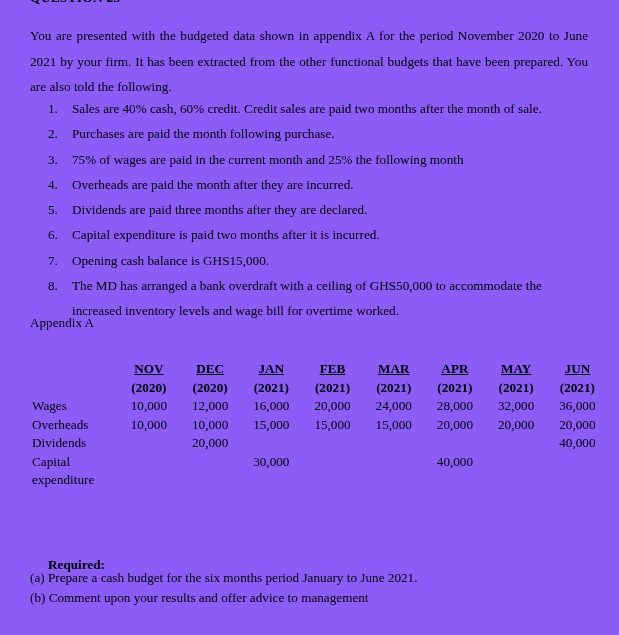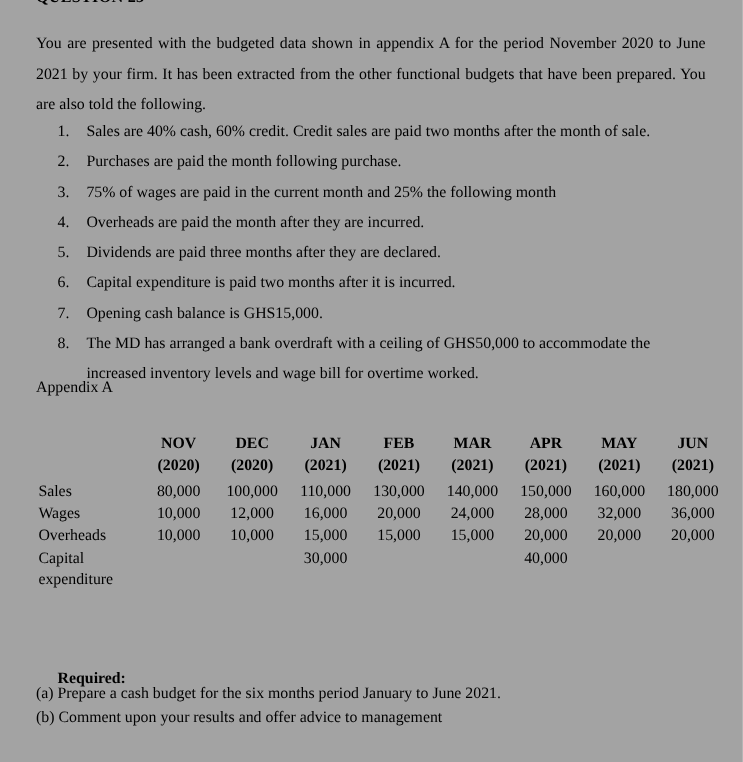--- a/index.html
+++ b/index.html
@@ -11,21 +11,21 @@
     width: 619px;
     height: 635px;
     overflow: hidden;
     font-family: "Liberation Serif", "DejaVu Serif", serif;
     color: #000000;
   }
   .page {
     position: relative;
     width: 619px;
     height: 635px;
-    background: #a3a3a3;
+    background: #8b5cf6;
   }
 
   
   .qheading-clip {
     position: absolute;
     top: -10px;
     left: 30px;
     height: 16px;
     overflow: hidden;
   }
@@ -106,20 +106,21 @@
   .budget-table th.rowhead-blank {
     width: 86px;
   }
   .budget-table th.colhead {
     font-weight: bold;
     text-align: center;
     width: 61px;
   }
   .budget-table th.colhead .mon {
     display: block;
+    text-decoration: underline;
   }
   .budget-table th.colhead .yr {
     display: block;
   }
   .budget-table td.rowlabel {
     text-align: left;
     font-weight: normal;
     padding-right: 4px;
   }
   .budget-table td.num {
@@ -234,31 +235,20 @@
           <span class="mon">MAY</span>
           <span class="yr">(2021)</span>
         </th>
         <th class="colhead">
           <span class="mon">JUN</span>
           <span class="yr">(2021)</span>
         </th>
       </tr>
     </thead>
     <tbody>
-      <tr class="first-body">
-        <td class="rowlabel">Sales</td>
-        <td class="num">80,000</td>
-        <td class="num">100,000</td>
-        <td class="num">110,000</td>
-        <td class="num">130,000</td>
-        <td class="num">140,000</td>
-        <td class="num">150,000</td>
-        <td class="num">160,000</td>
-        <td class="num">180,000</td>
-      </tr>
       <tr>
         <td class="rowlabel">Wages</td>
         <td class="num">10,000</td>
         <td class="num">12,000</td>
         <td class="num">16,000</td>
         <td class="num">20,000</td>
         <td class="num">24,000</td>
         <td class="num">28,000</td>
         <td class="num">32,000</td>
         <td class="num">36,000</td>
@@ -268,20 +258,31 @@
         <td class="num">10,000</td>
         <td class="num">10,000</td>
         <td class="num">15,000</td>
         <td class="num">15,000</td>
         <td class="num">15,000</td>
         <td class="num">20,000</td>
         <td class="num">20,000</td>
         <td class="num">20,000</td>
       </tr>
       <tr>
+        <td class="rowlabel">Dividends</td>
+        <td class="num"></td>
+        <td class="num">20,000</td>
+        <td class="num"></td>
+        <td class="num"></td>
+        <td class="num"></td>
+        <td class="num"></td>
+        <td class="num"></td>
+        <td class="num">40,000</td>
+      </tr>
+      <tr>
         <td class="rowlabel wrap">
           <span>Capital</span><br>
           <span>expenditure</span>
         </td>
         <td class="num"></td>
         <td class="num"></td>
         <td class="num">30,000</td>
         <td class="num"></td>
         <td class="num"></td>
         <td class="num">40,000</td>

